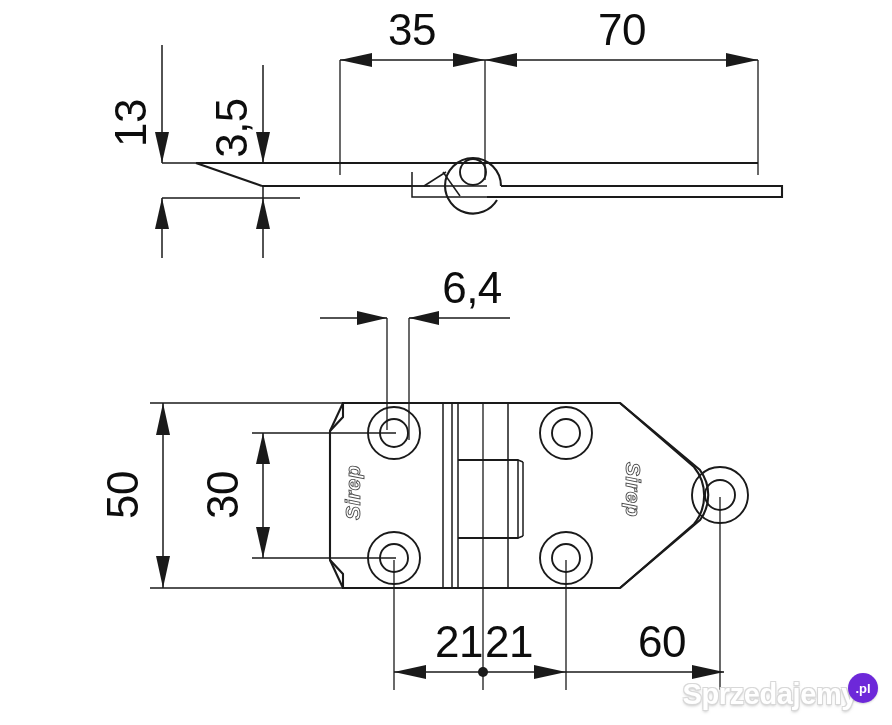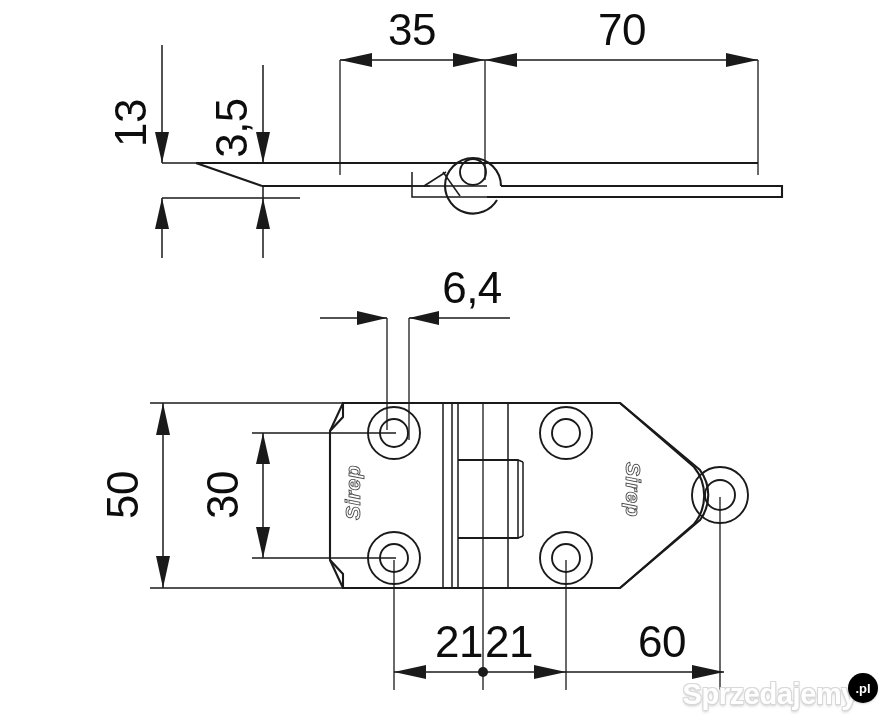--- a/index.html
+++ b/index.html
@@ -71,21 +71,21 @@
     text-shadow:
       1px 1px 0 #d8d8d8, -1px -1px 0 #d8d8d8,
       1px -1px 0 #d8d8d8, -1px 1px 0 #d8d8d8,
       0 2px 3px rgba(150,150,150,0.55);
     letter-spacing: -0.4px;
   }
   #watermark .wm-badge {
     width: 30px;
     height: 30px;
     border-radius: 50%;
-    background: #000000;
+    background: #6d28d9;
     color: #ffffff;
     font-family: "Liberation Sans", sans-serif;
     font-size: 13px;
     font-weight: bold;
     display: flex;
     align-items: center;
     justify-content: center;
     margin-left: -9px;
     margin-bottom: 12px;
     box-shadow: 0 1px 2px rgba(0,0,0,0.18);

